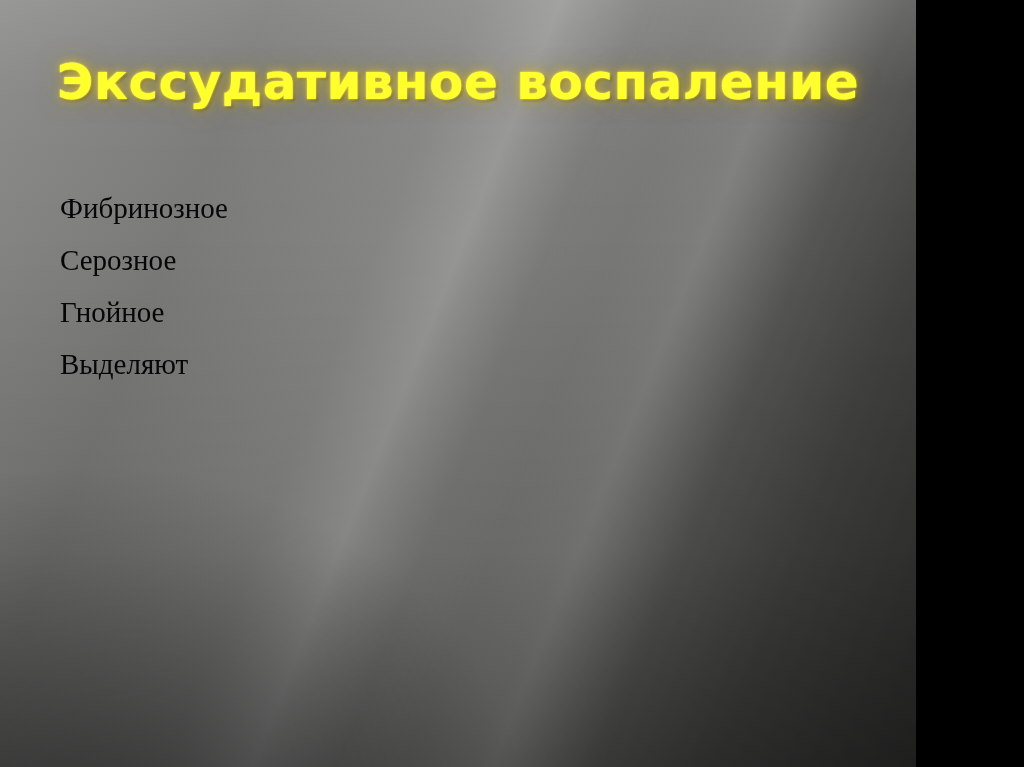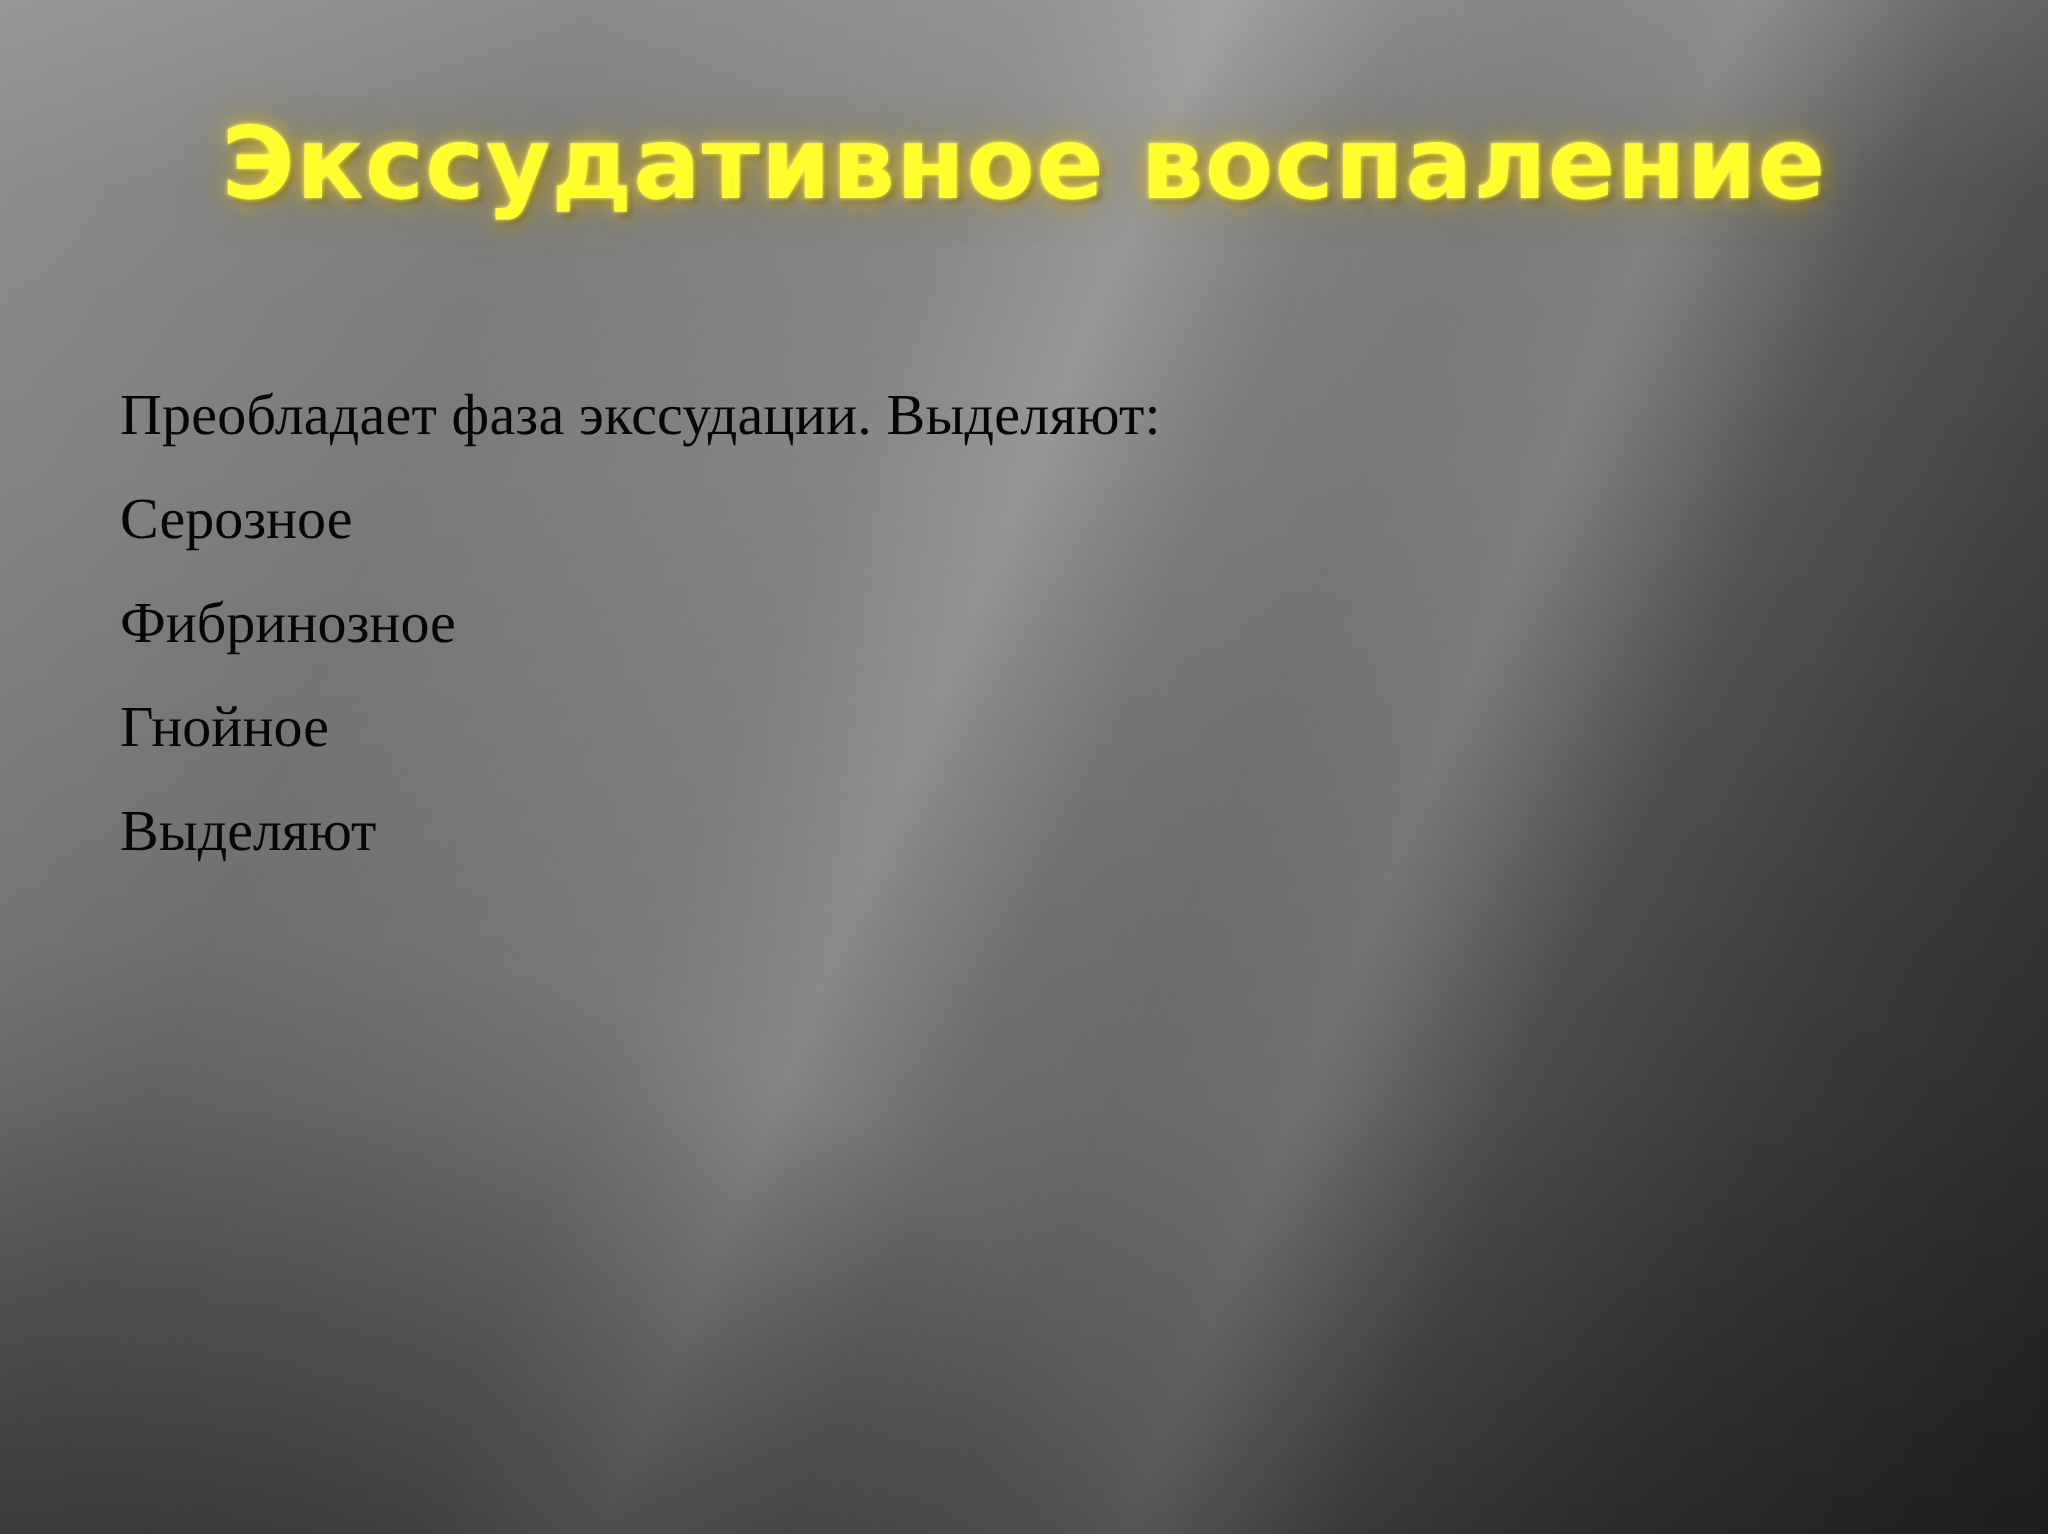--- a/index.html
+++ b/index.html
@@ -9,21 +9,21 @@
   }
   body {
     width: 1024px;
     height: 767px;
     overflow: hidden;
     font-family: "Liberation Serif", serif;
   }
 
   .slide {
     position: relative;
-    width: 1024px;
+    width: 916px;
     height: 767px;
     overflow: hidden;
     background: #6f6f6d;
   }
 
   
   .bg-base {
     position: absolute;
     inset: 0;
     background:
@@ -127,19 +127,18 @@
   <div class="bg-base"></div>
   <div class="bg-streak-1"></div>
   <div class="bg-streak-2"></div>
   <div class="bg-streak-3"></div>
   <div class="bg-vignette-top"></div>
   <div class="bg-corner-dark"></div>
 
   <div class="title">Экссудативное воспаление</div>
 
   <div class="body-block">
-    <div class="line first">Преобладает фаза экссудации. Выделяют:</div>
+    <div class="line">Фибринозное</div>
     <div class="line">Серозное</div>
-    <div class="line">Фибринозное</div>
     <div class="line">Гнойное</div>
     <div class="line">Выделяют</div>
   </div>
 </div>
 
 </body></html>

